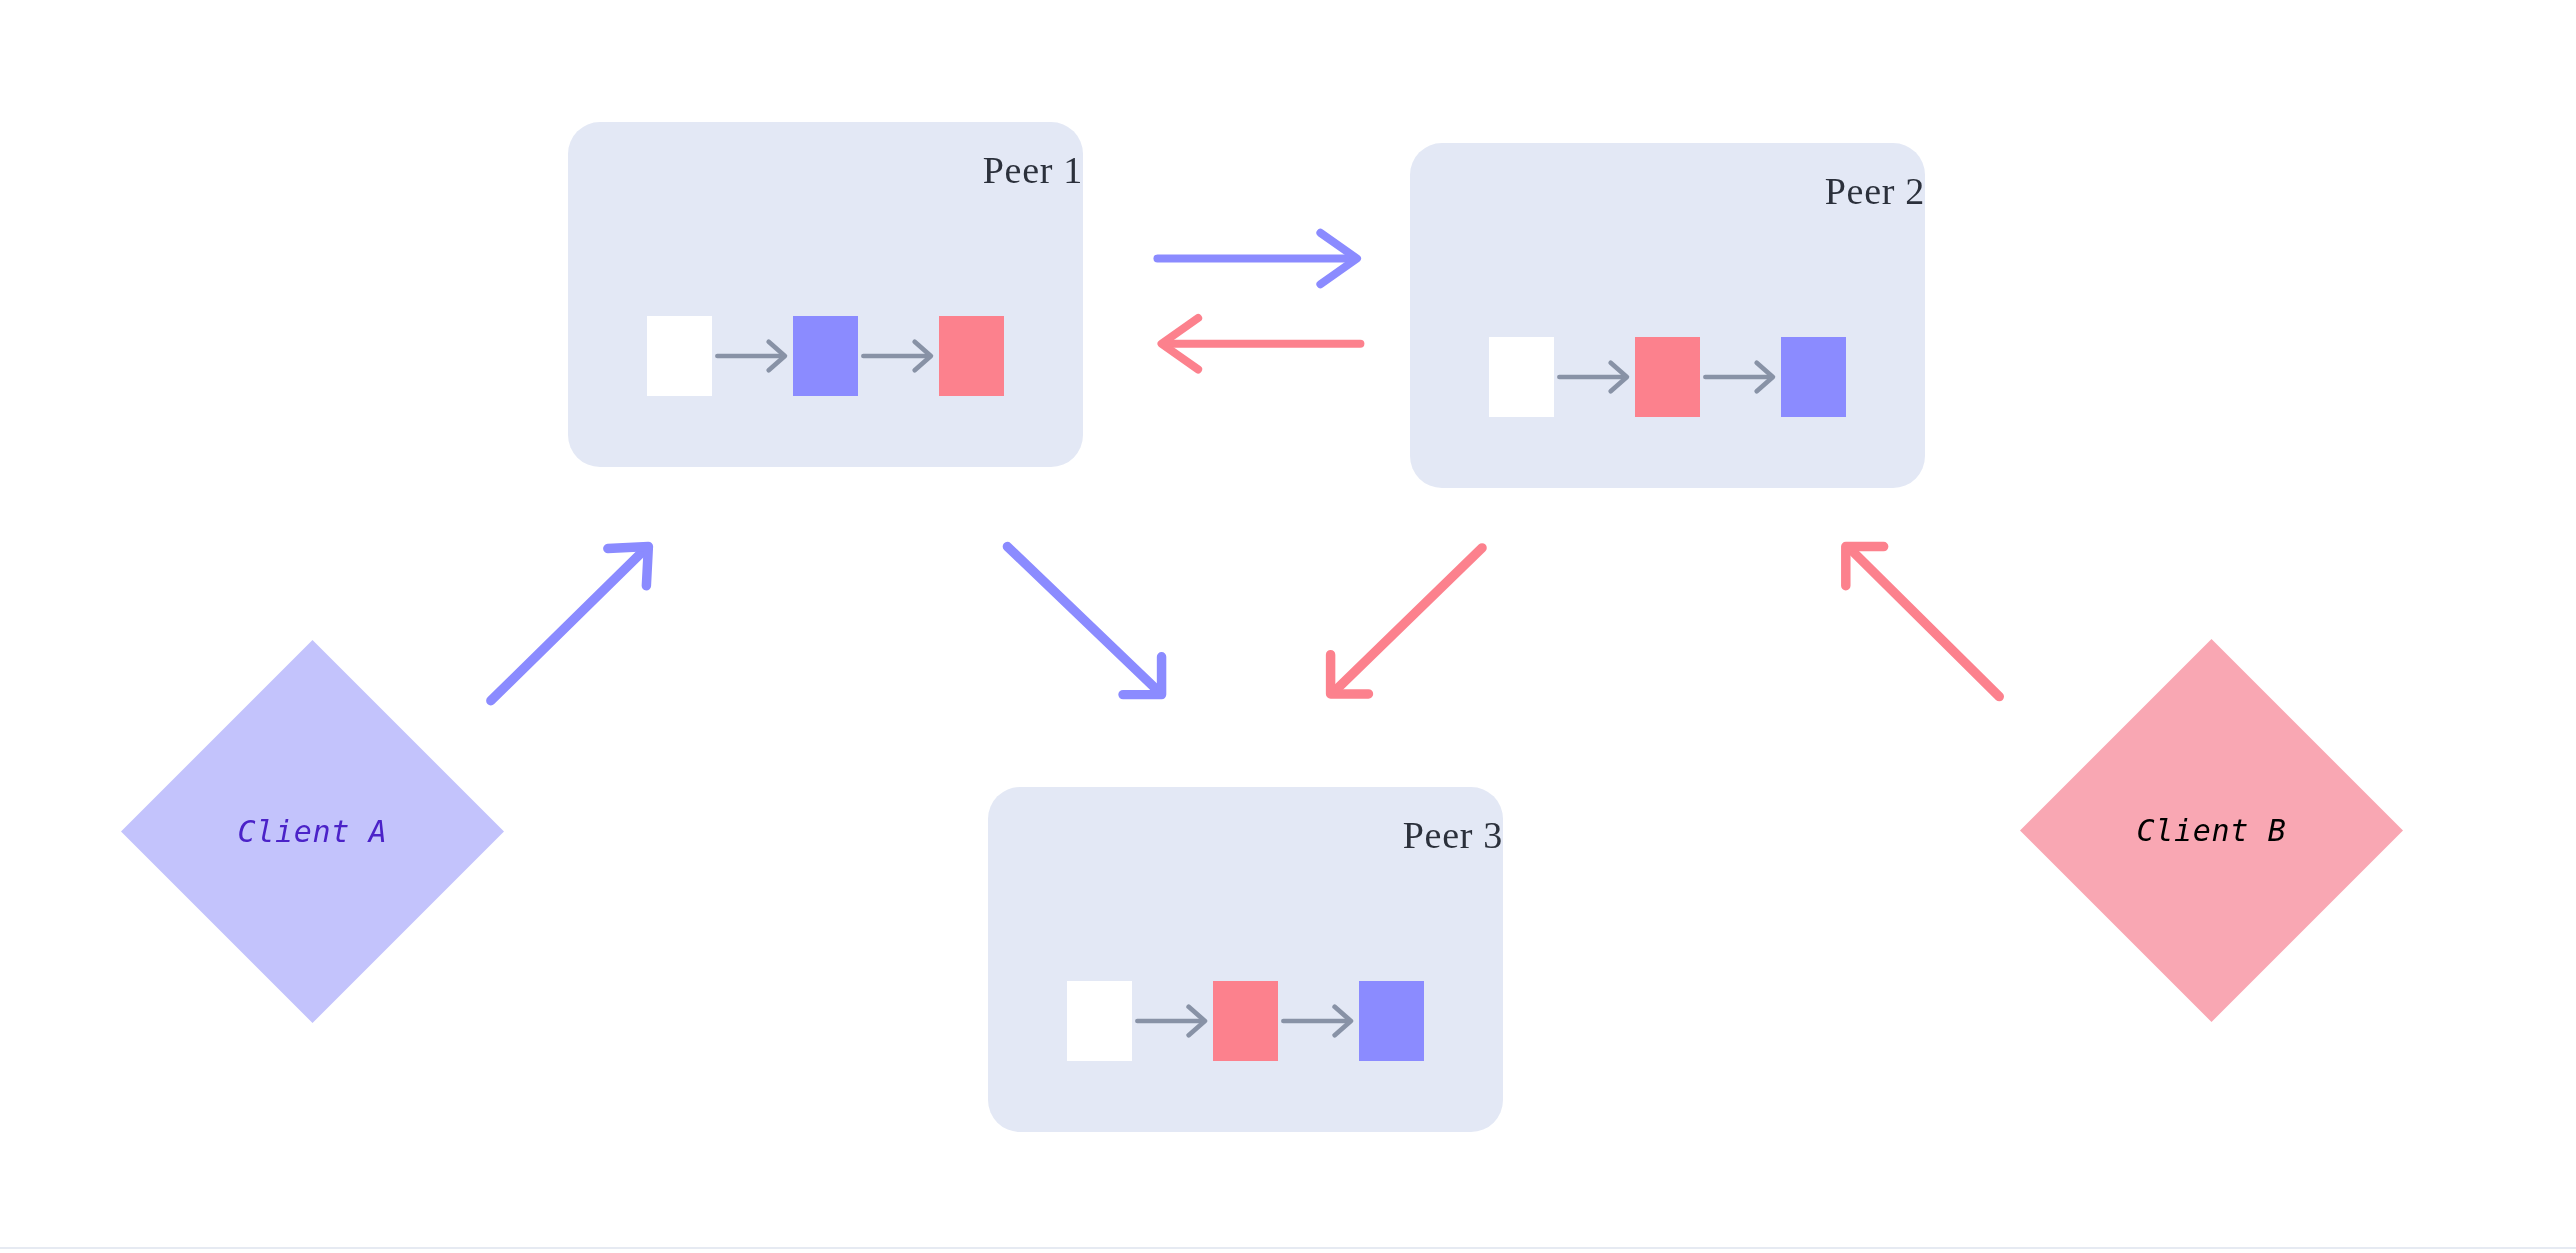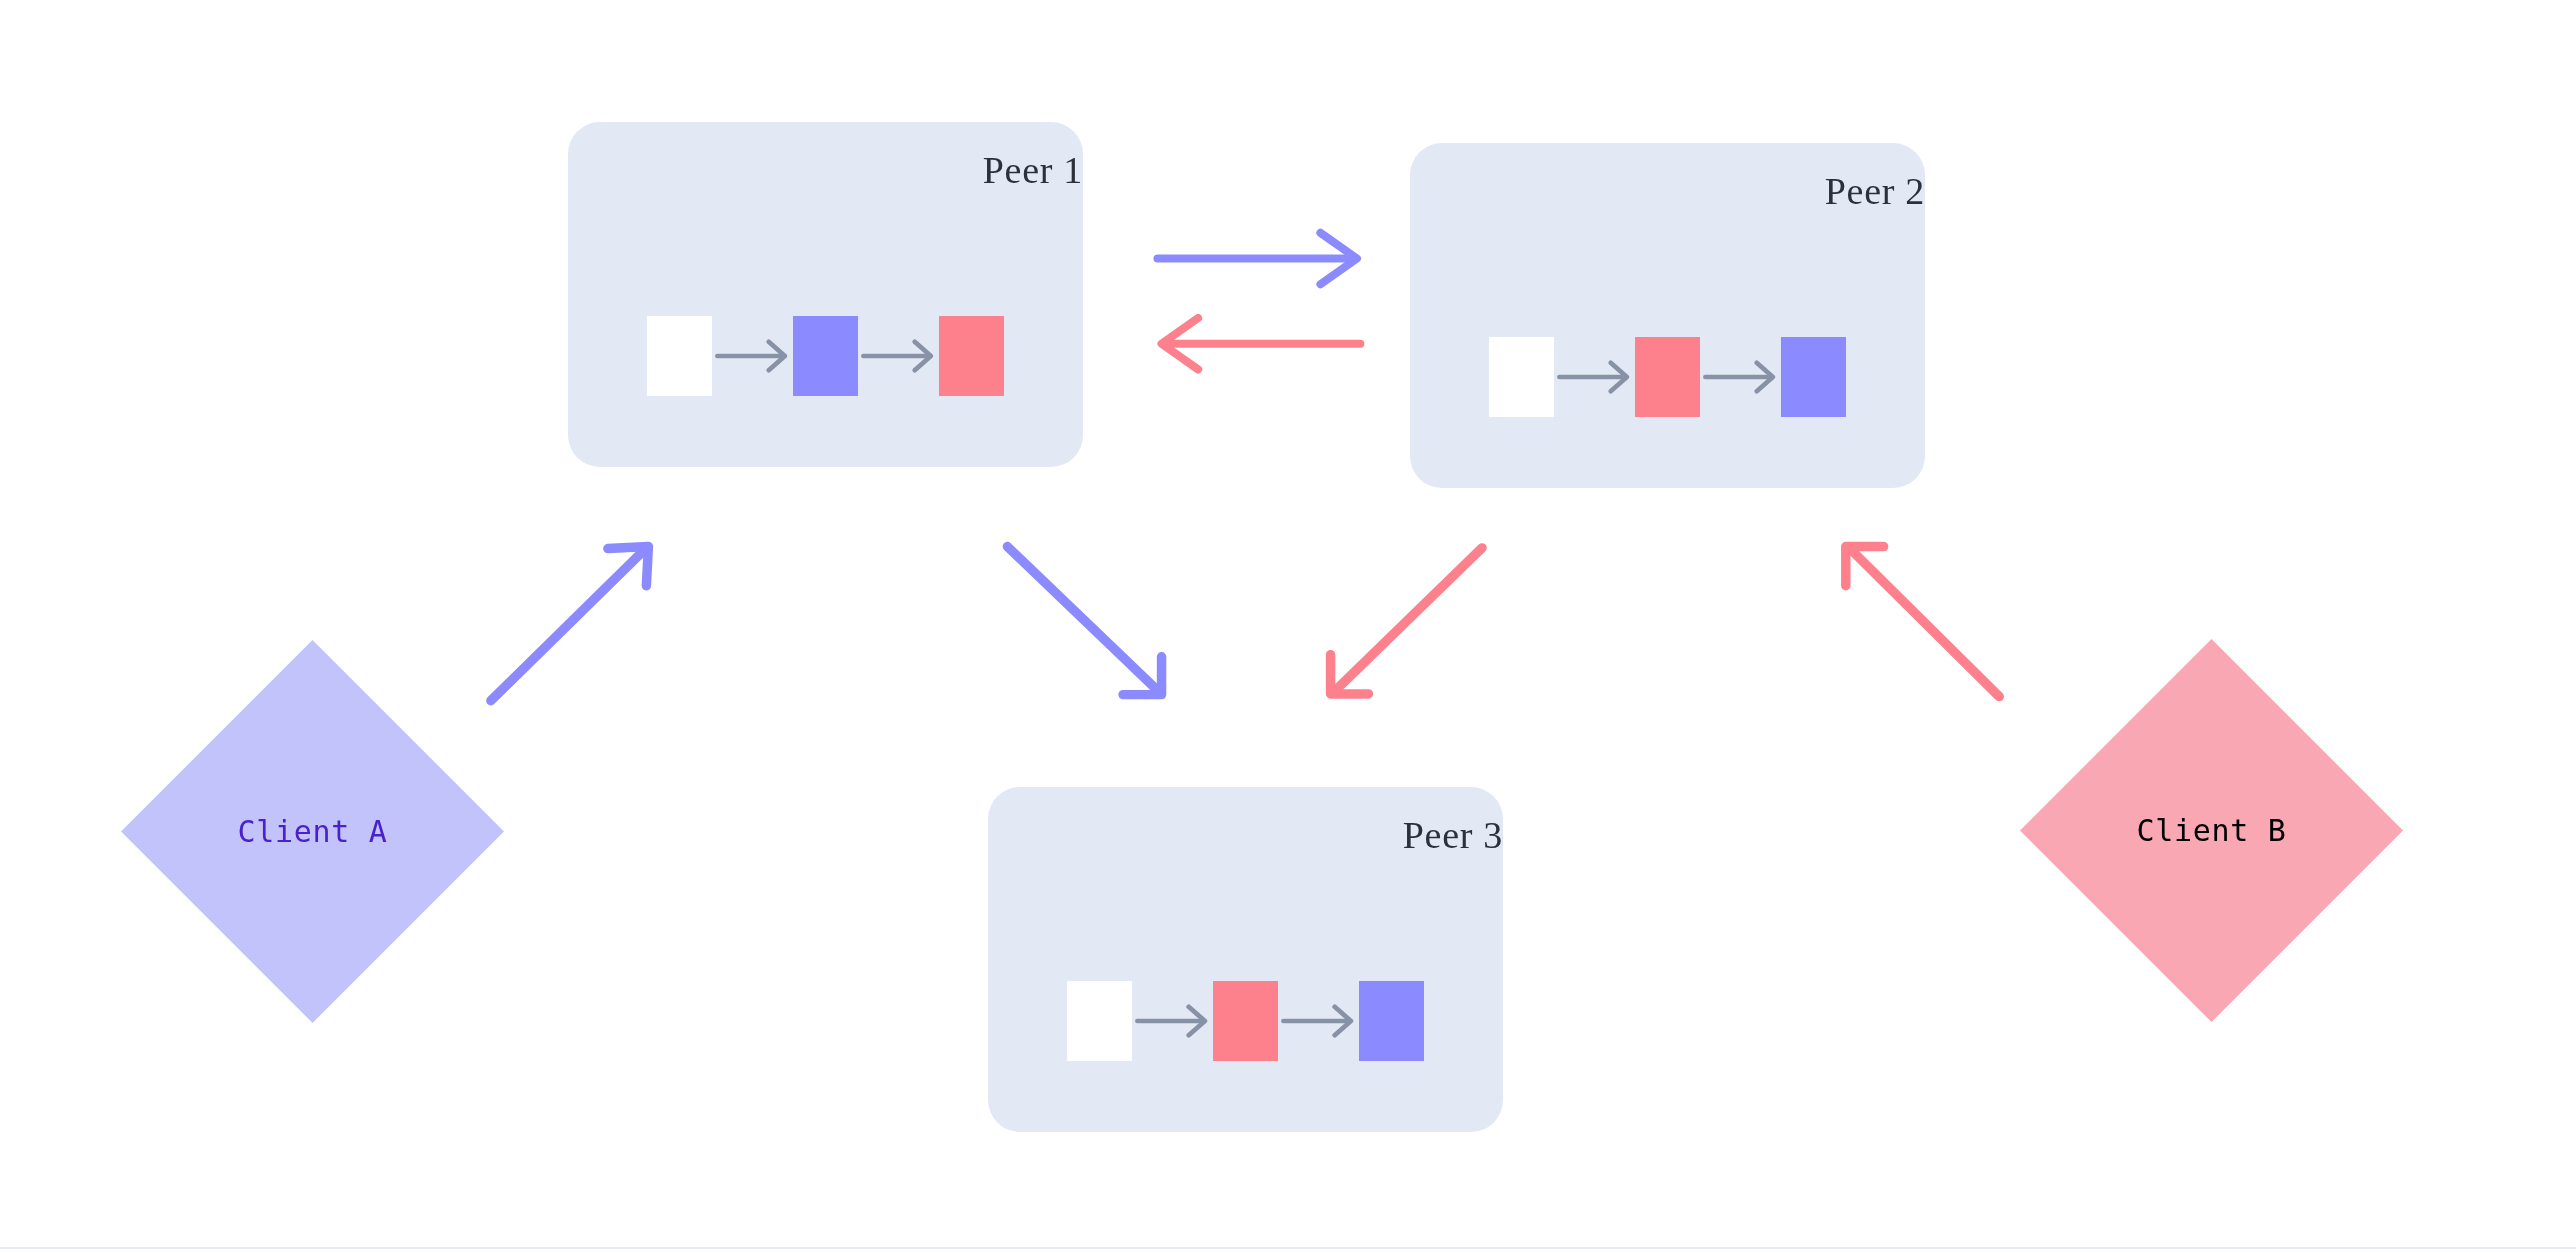--- a/index.html
+++ b/index.html
@@ -90,20 +90,21 @@
     width: 100%;
     height: 100%;
     clip-path: polygon(50% 0%, 100% 50%, 50% 100%, 0% 50%);
   }
   .client .client-label {
     position: relative;
     font-family: "DejaVu Sans Mono", monospace;
     font-size: 30px;
     letter-spacing: 0.7px;
     white-space: nowrap;
+    font-style: italic;
   }
   #client-a .diamond { background: #c3c3fc; }
   #client-a .client-label { color: #4b22c8; }
   #client-b .diamond { background: #f9a7b3; }
   #client-b .client-label { color: #000000; }
 
   
   #bottom-divider {
     position: absolute;
     left: 0;

